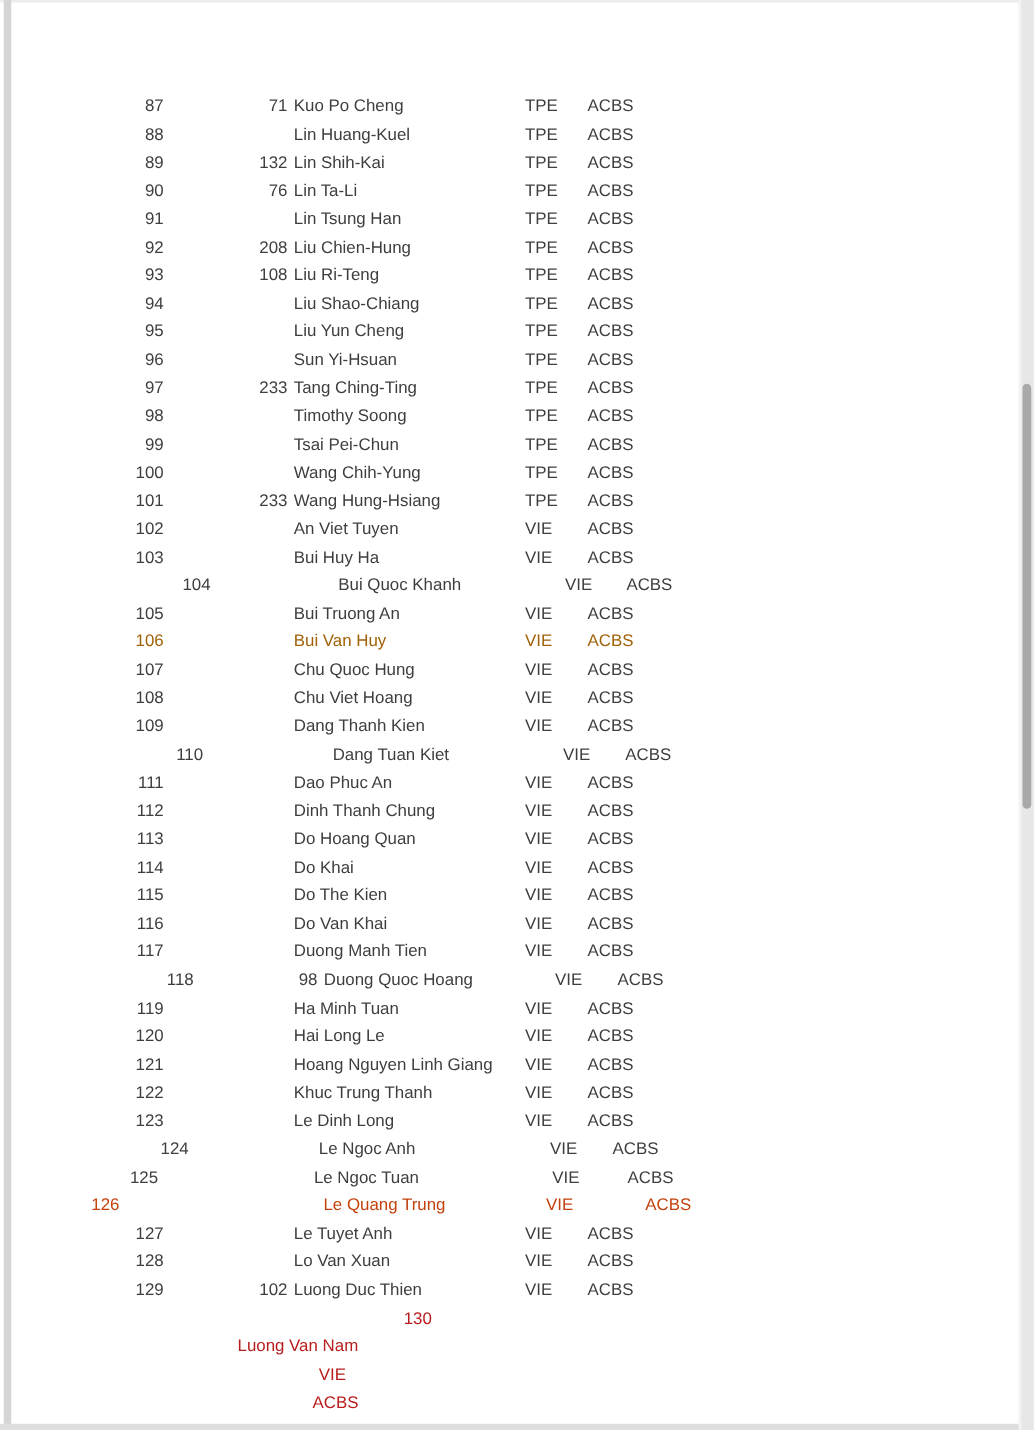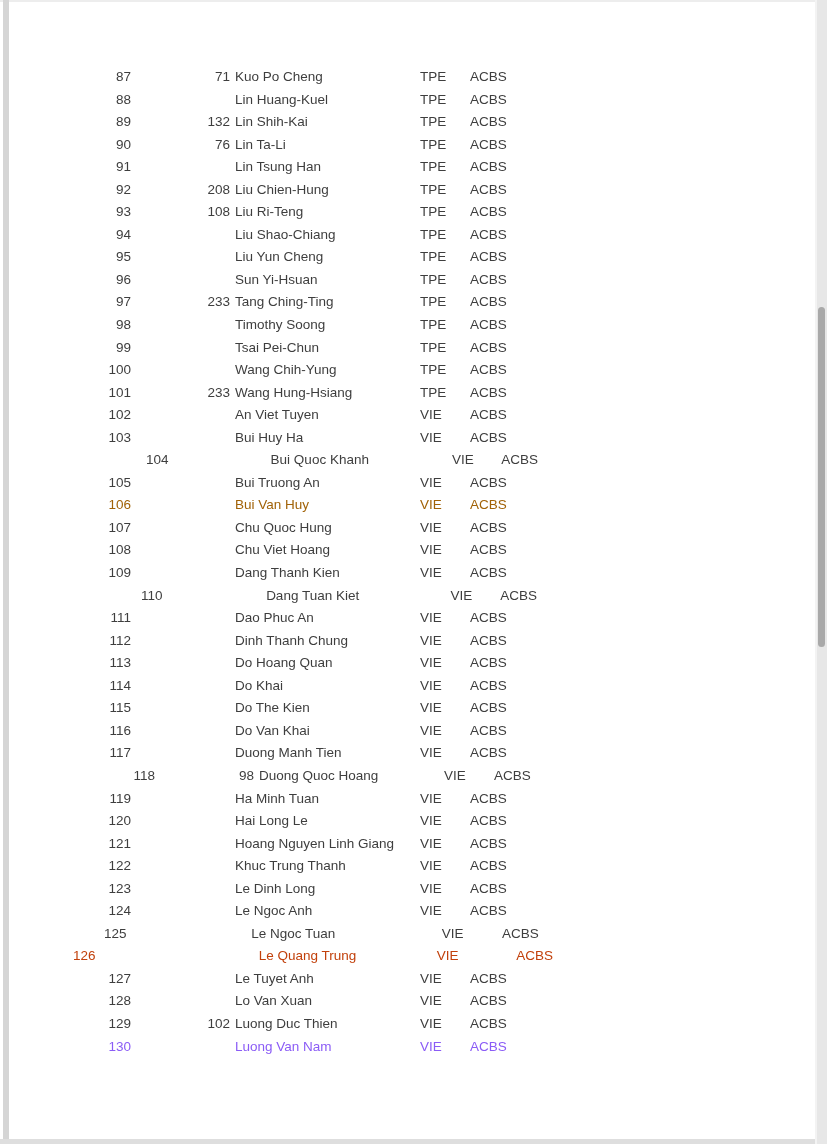--- a/index.html
+++ b/index.html
@@ -96,21 +96,21 @@
   .col-fed {
     width: 60px;
     text-align: left;
   }
 </style>
 </head>
 <body style="background: rgb(255, 255, 255);">
 
 <div class="page">
   <div class="player-table" id="rows-container">
-  <div class="row" style="color: rgb(62, 62, 62);">
+  <div class="row" style="color: rgb(62, 62, 62); margin-top: 8px;">
     <span class="col-rank">87</span>
     <span class="col-seed">71</span>
     <span class="col-name">Kuo Po Cheng</span>
     <span class="col-country">TPE</span>
     <span class="col-fed">ACBS</span>
   </div>
 
   <div class="row" style="color: rgb(62, 62, 62);">
     <span class="col-rank">88</span>
     <span class="col-seed"></span>
@@ -392,21 +392,21 @@
   </div>
 
   <div class="row" style="color: rgb(62, 62, 62);">
     <span class="col-rank">123</span>
     <span class="col-seed"></span>
     <span class="col-name">Le Dinh Long</span>
     <span class="col-country">VIE</span>
     <span class="col-fed">ACBS</span>
   </div>
 
-  <div class="row" style="color: rgb(62, 62, 62);">
+  <div class="row" style="color: rgb(62, 62, 62); margin-left: 20px;">
     <span class="col-rank">124</span>
     <span class="col-seed"></span>
     <span class="col-name">Le Ngoc Anh</span>
     <span class="col-country">VIE</span>
     <span class="col-fed">ACBS</span>
   </div>
 
   <div class="row" style="color: rgb(62, 62, 62); gap: 12px;">
     <span class="col-rank">125</span>
     <span class="col-seed"></span>
@@ -440,21 +440,21 @@
   </div>
 
   <div class="row" style="color: rgb(62, 62, 62);">
     <span class="col-rank">129</span>
     <span class="col-seed">102</span>
     <span class="col-name">Luong Duc Thien</span>
     <span class="col-country">VIE</span>
     <span class="col-fed">ACBS</span>
   </div>
 
-  <div class="row" style="color: #8b5cf6;">
+  <div class="row" style="color: #b91c1c; flex-direction: column;">
     <span class="col-rank">130</span>
     <span class="col-seed"></span>
     <span class="col-name">Luong Van Nam</span>
     <span class="col-country">VIE</span>
     <span class="col-fed">ACBS</span>
   </div>
 </div>
 
   <div class="top-edge"></div>
   <div class="left-edge" style="background: rgb(213, 213, 213);"></div>

